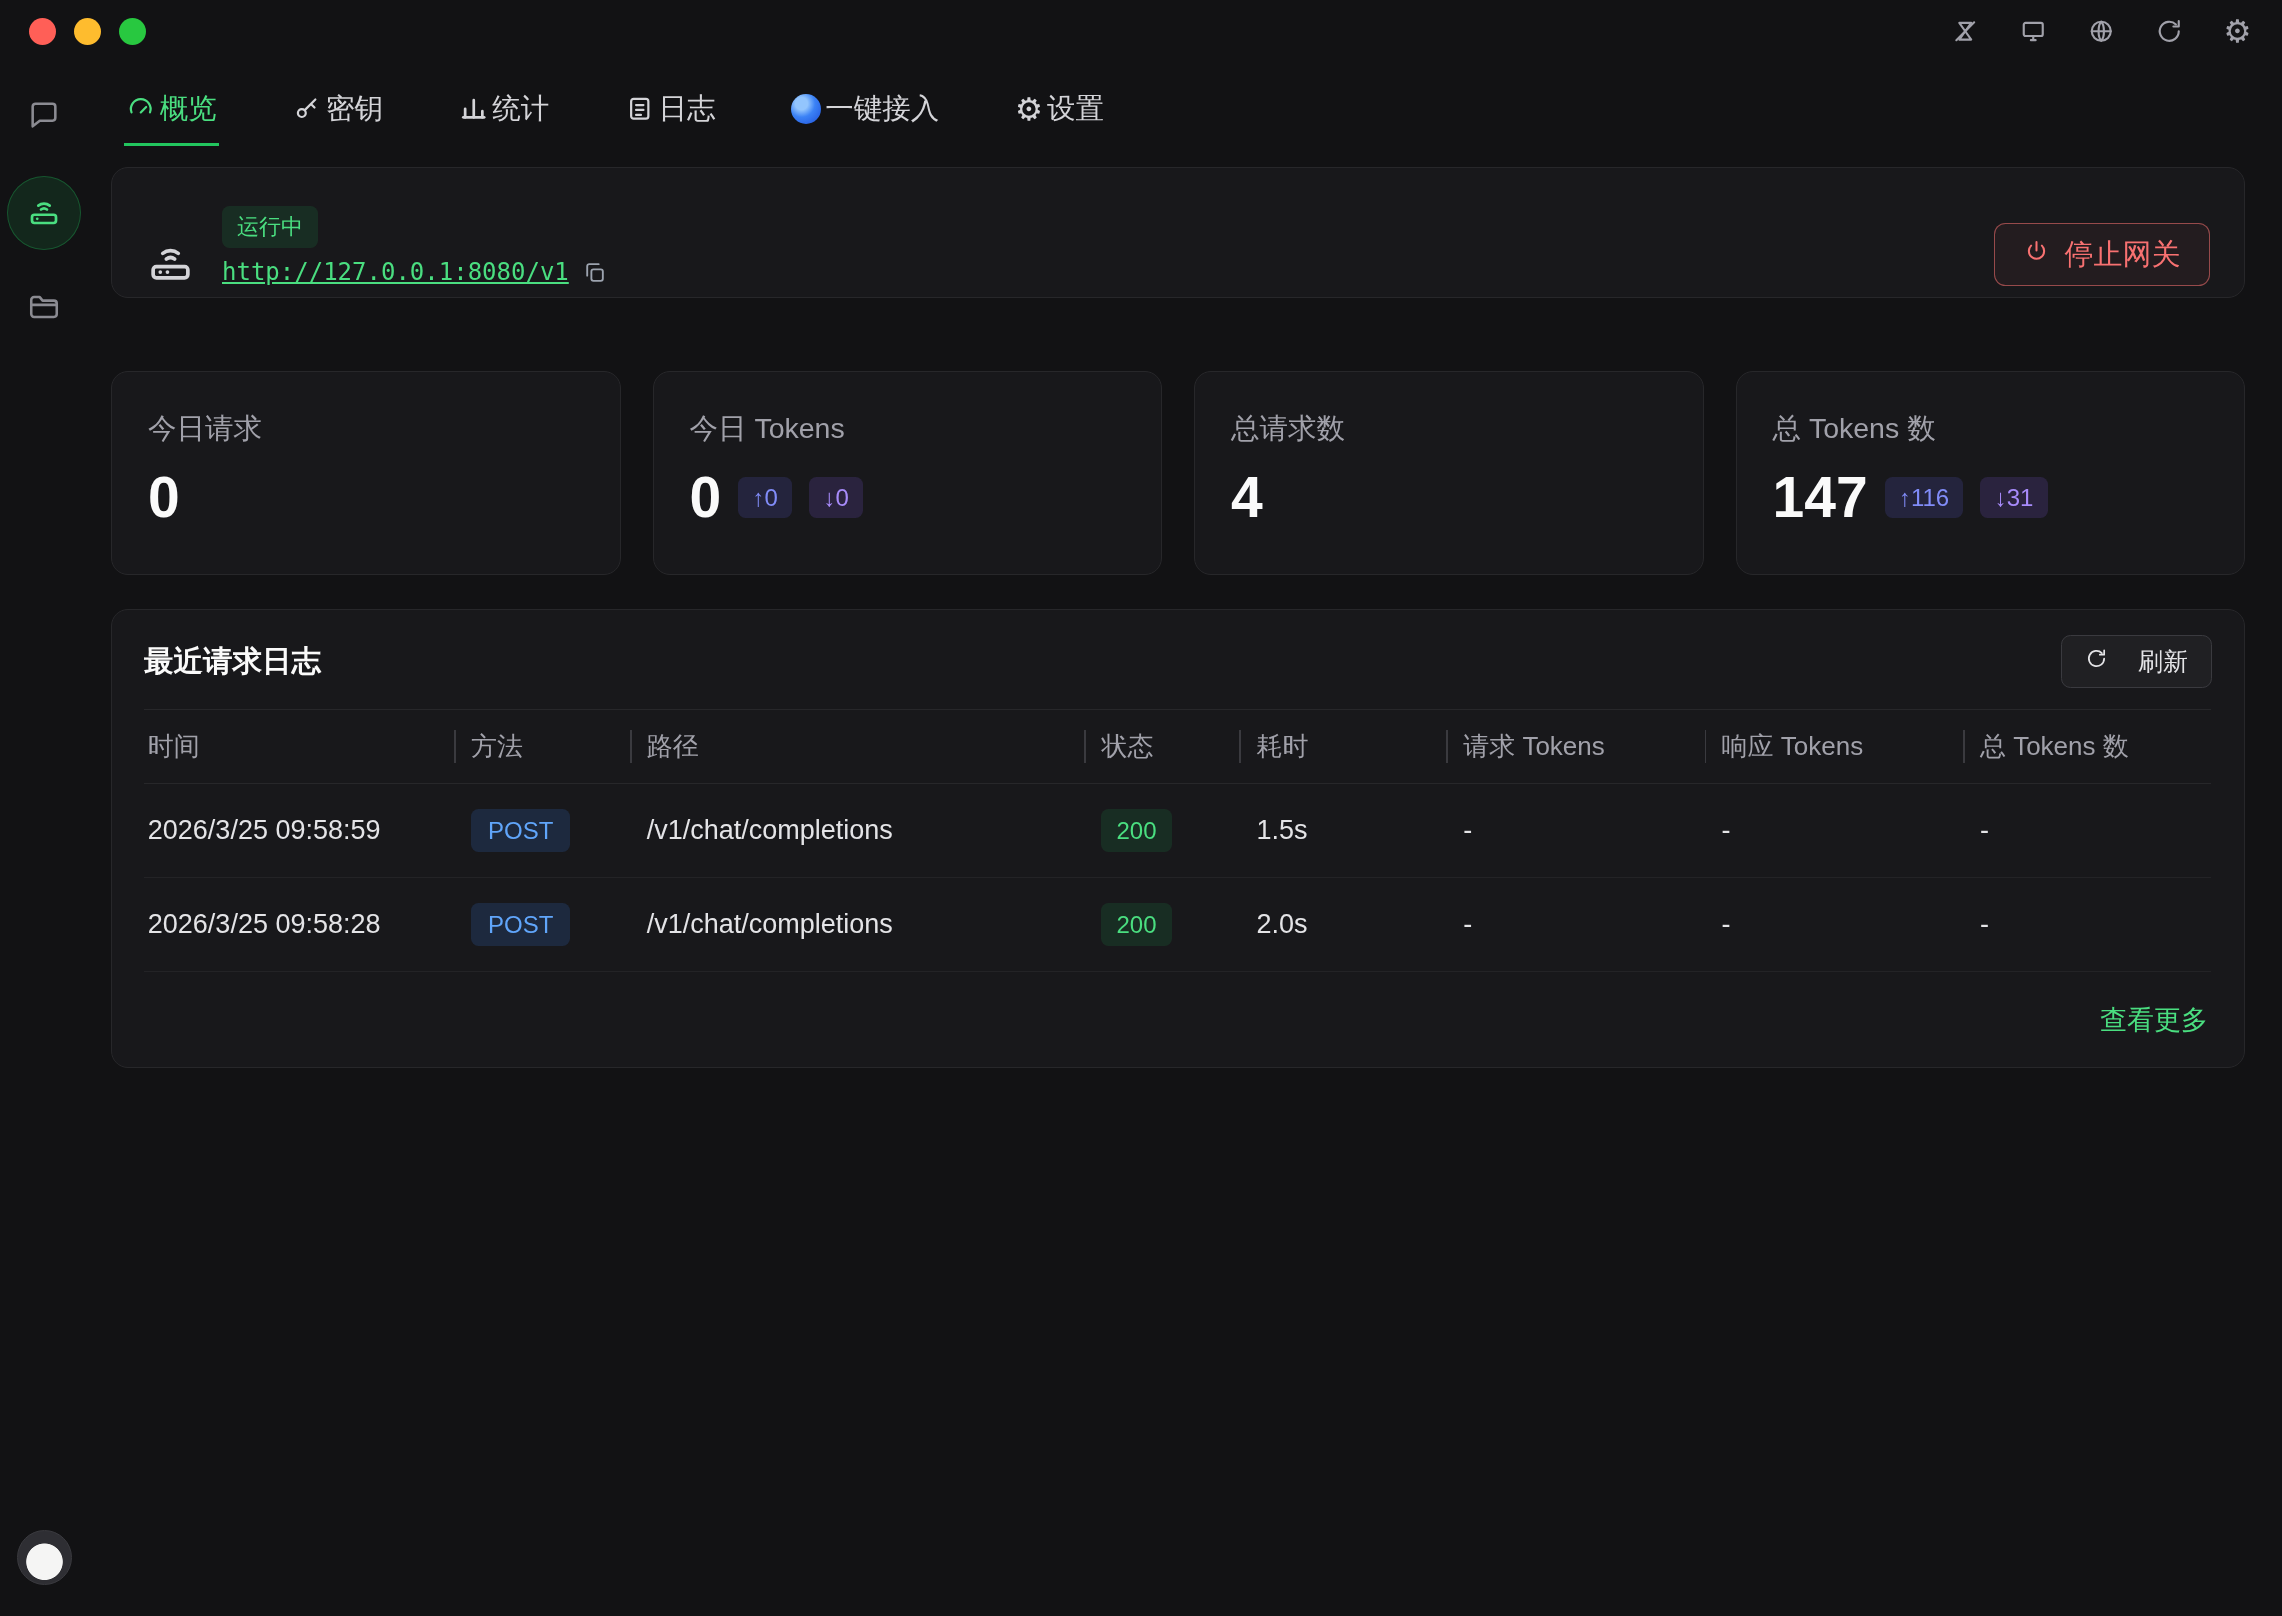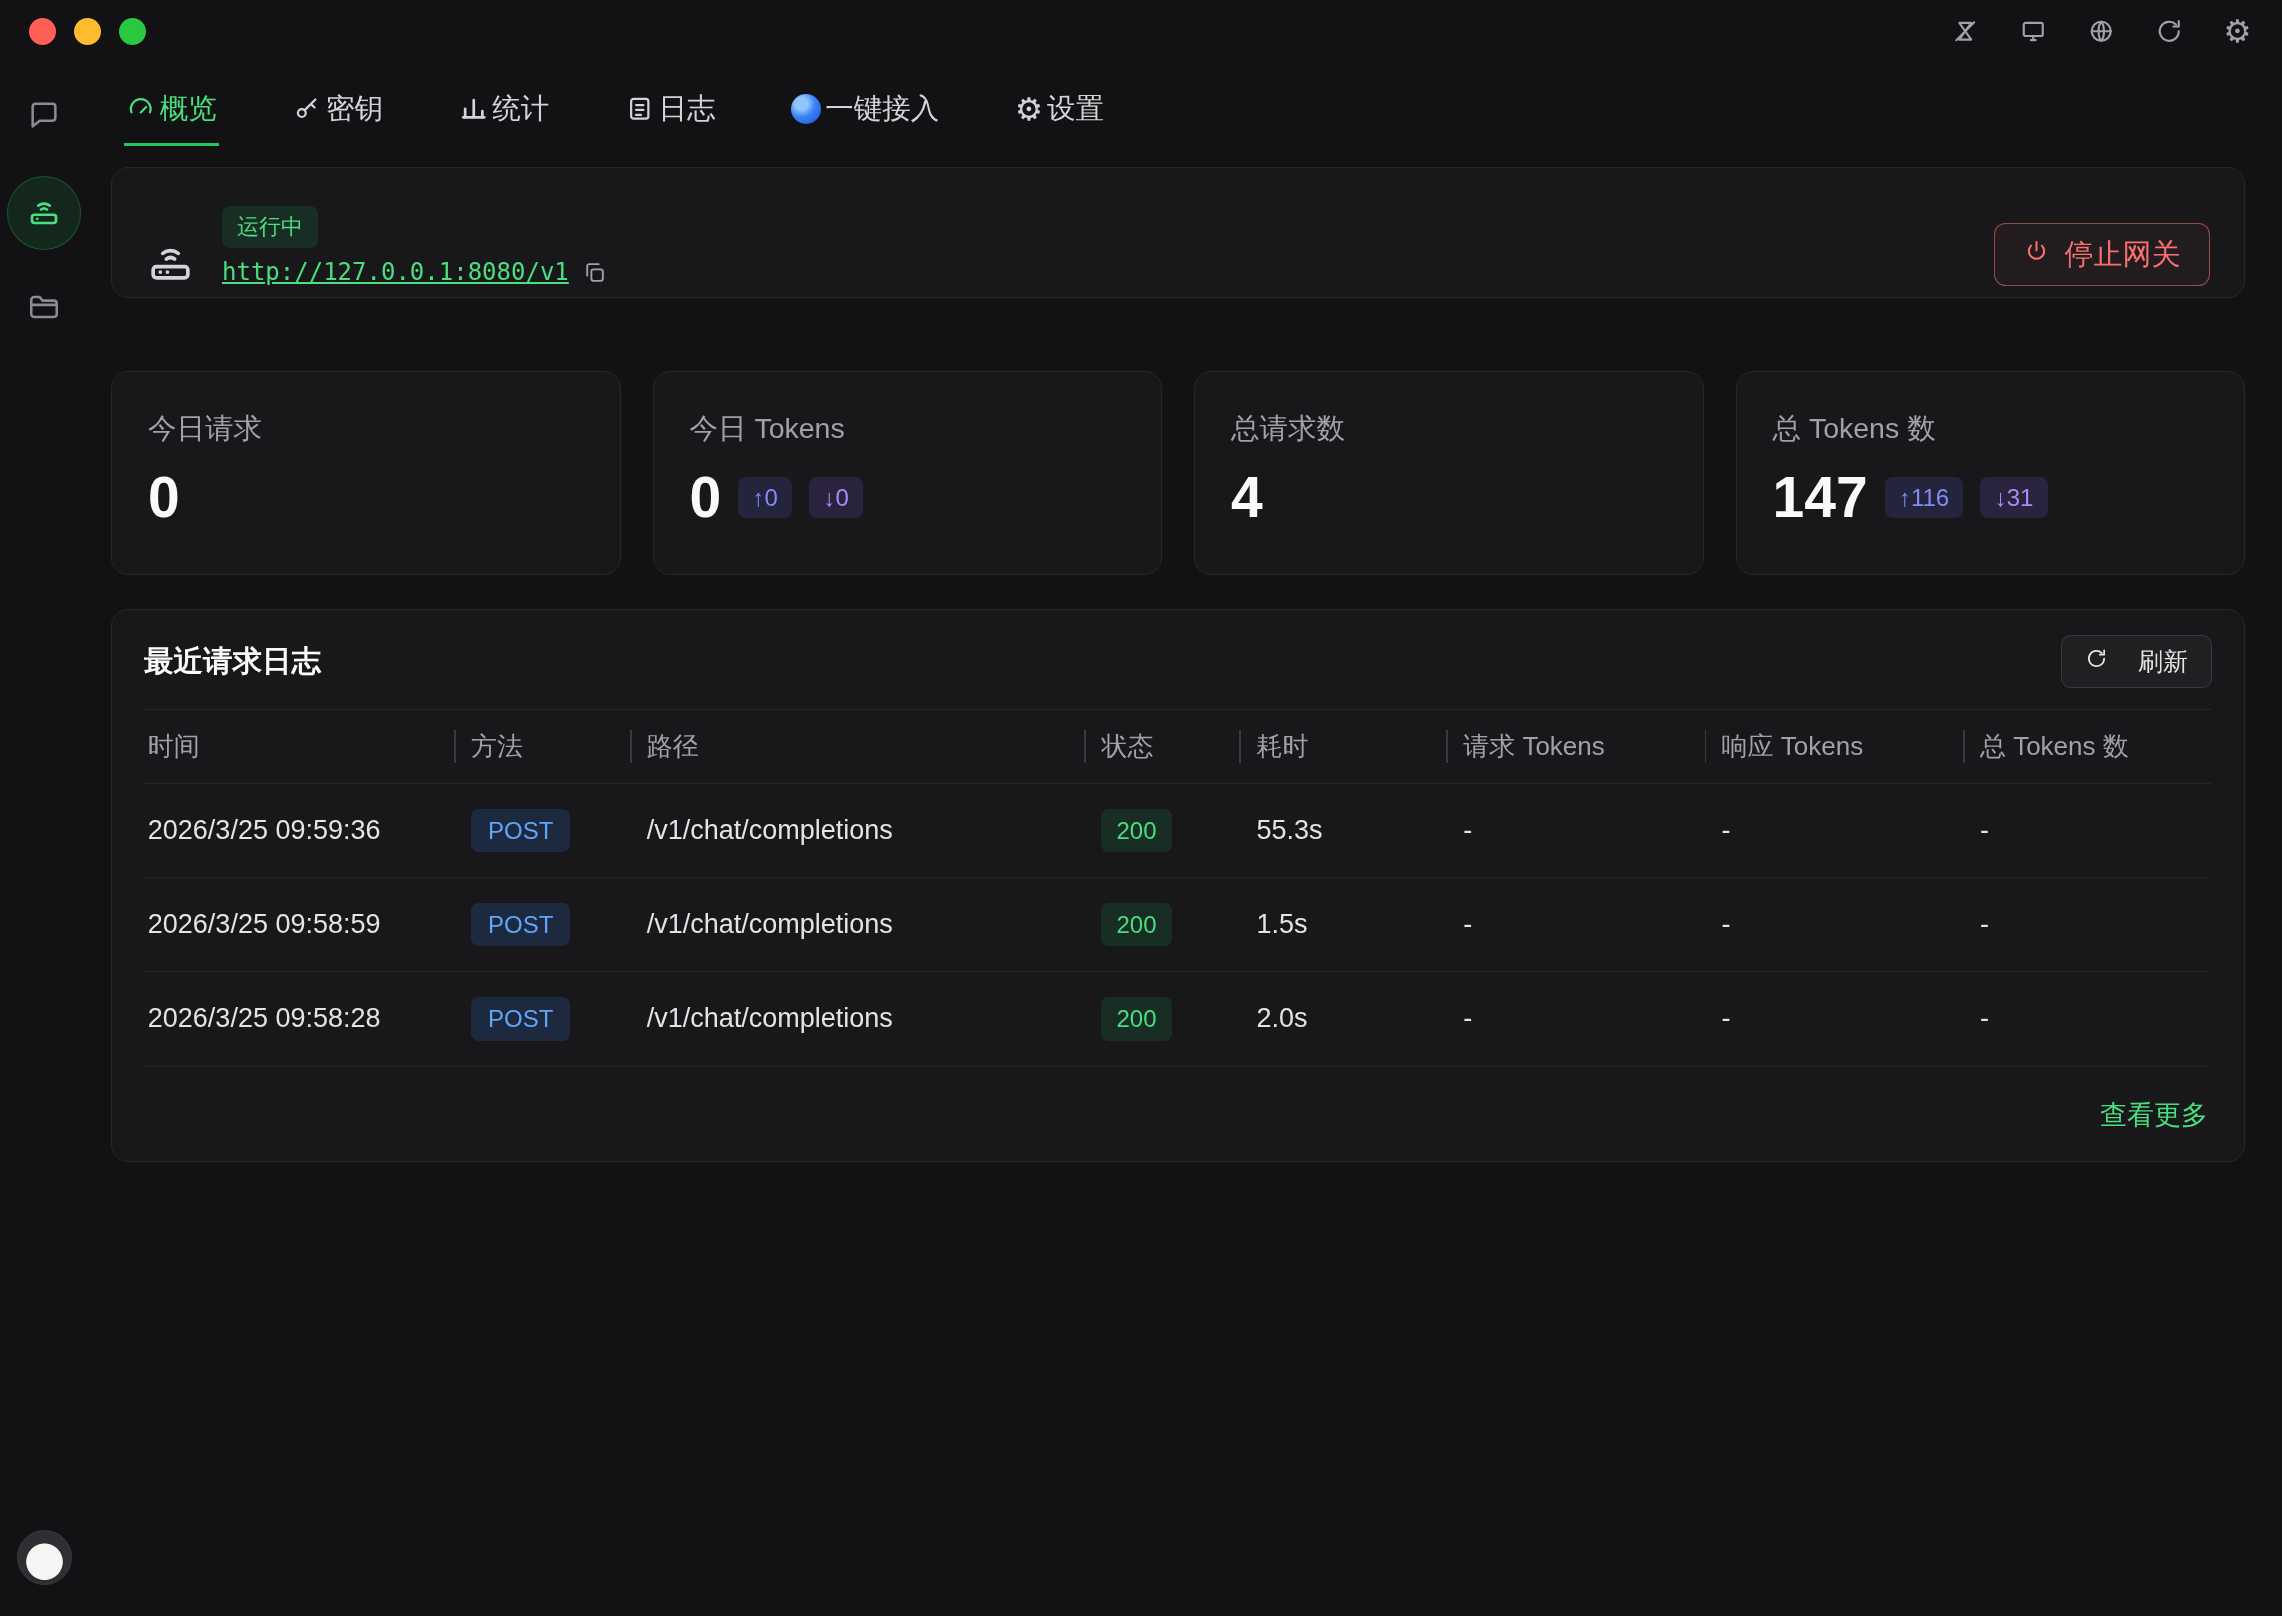--- a/index.html
+++ b/index.html
@@ -298,30 +298,20 @@
               <th>路径</th>
               <th>状态</th>
               <th>耗时</th>
               <th>请求 Tokens</th>
               <th>响应 Tokens</th>
               <th>总 Tokens 数</th>
             </tr>
           </thead>
           <tbody>
             <tr>
-              <td>2026/3/25 09:59:36</td>
-              <td><span class="badge-post">POST</span></td>
-              <td>/v1/chat/completions</td>
-              <td><span class="badge-ok">200</span></td>
-              <td>55.3s</td>
-              <td>-</td>
-              <td>-</td>
-              <td>-</td>
-            </tr>
-            <tr>
               <td>2026/3/25 09:58:59</td>
               <td><span class="badge-post">POST</span></td>
               <td>/v1/chat/completions</td>
               <td><span class="badge-ok">200</span></td>
               <td>1.5s</td>
               <td>-</td>
               <td>-</td>
               <td>-</td>
             </tr>
             <tr>

